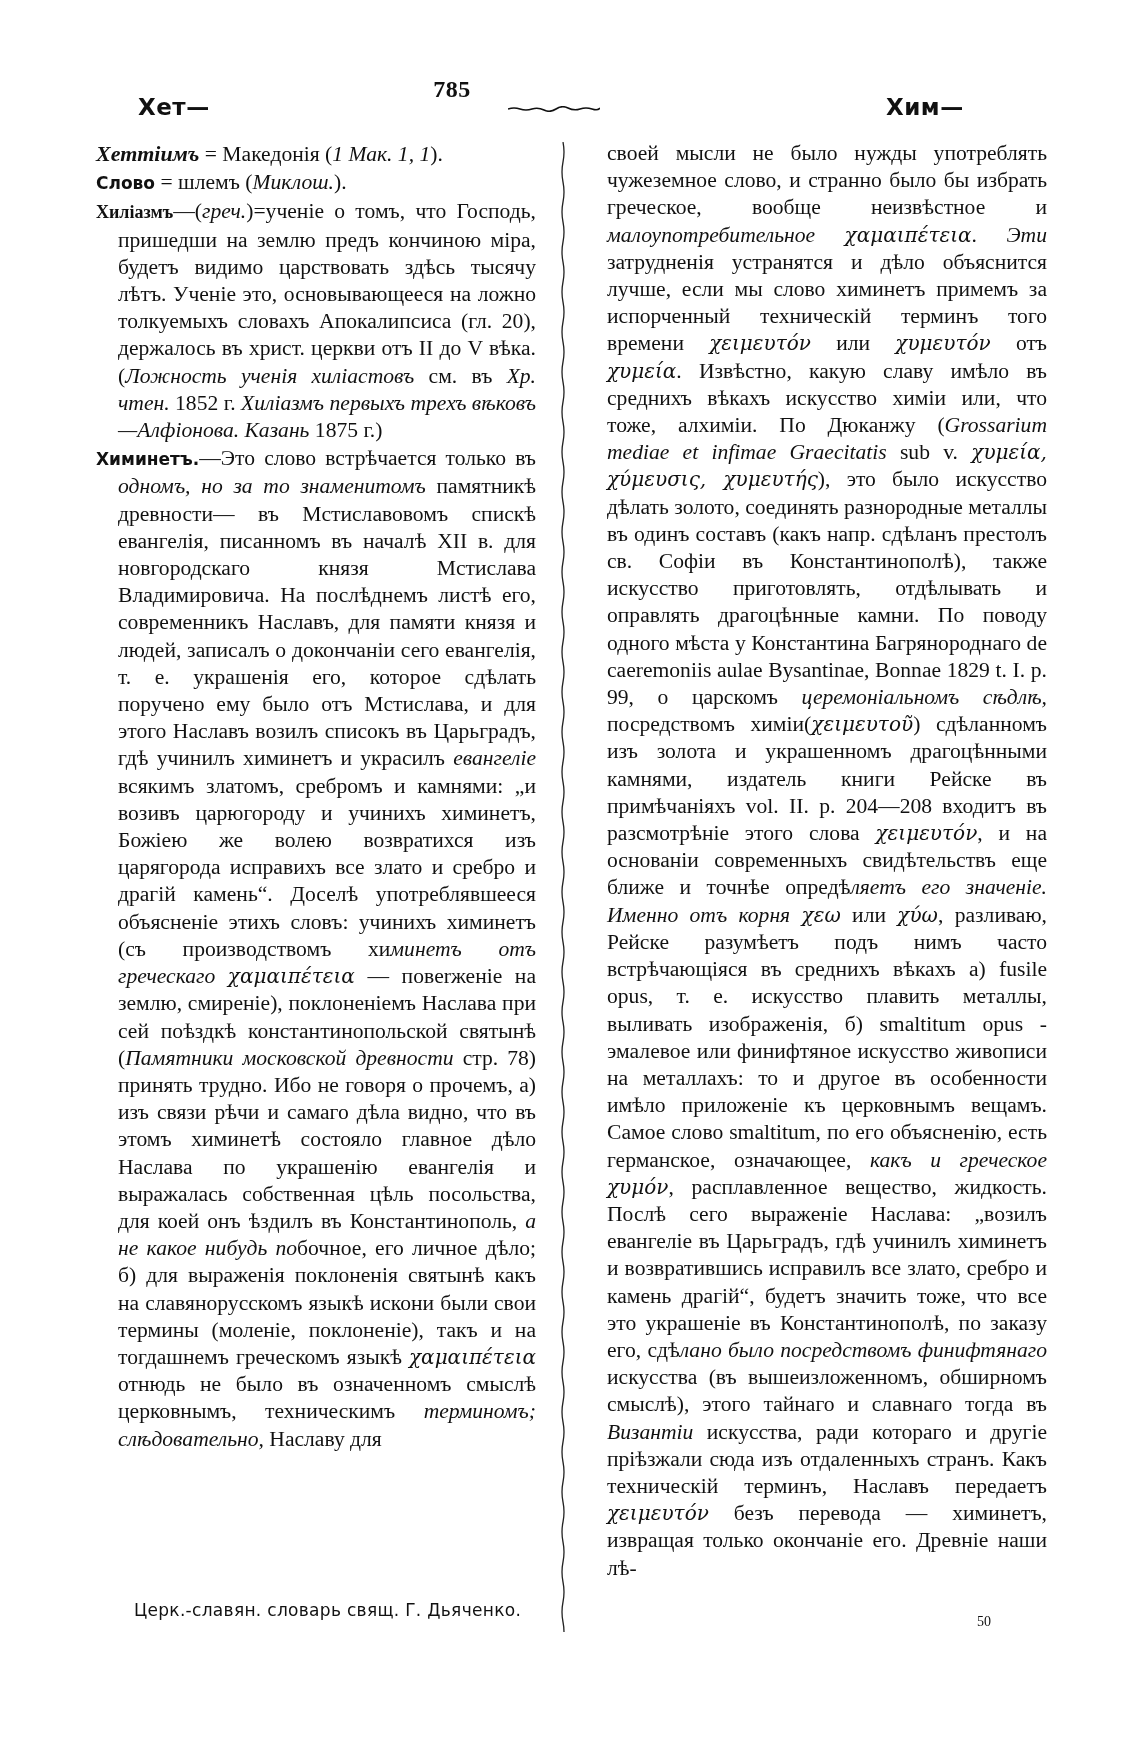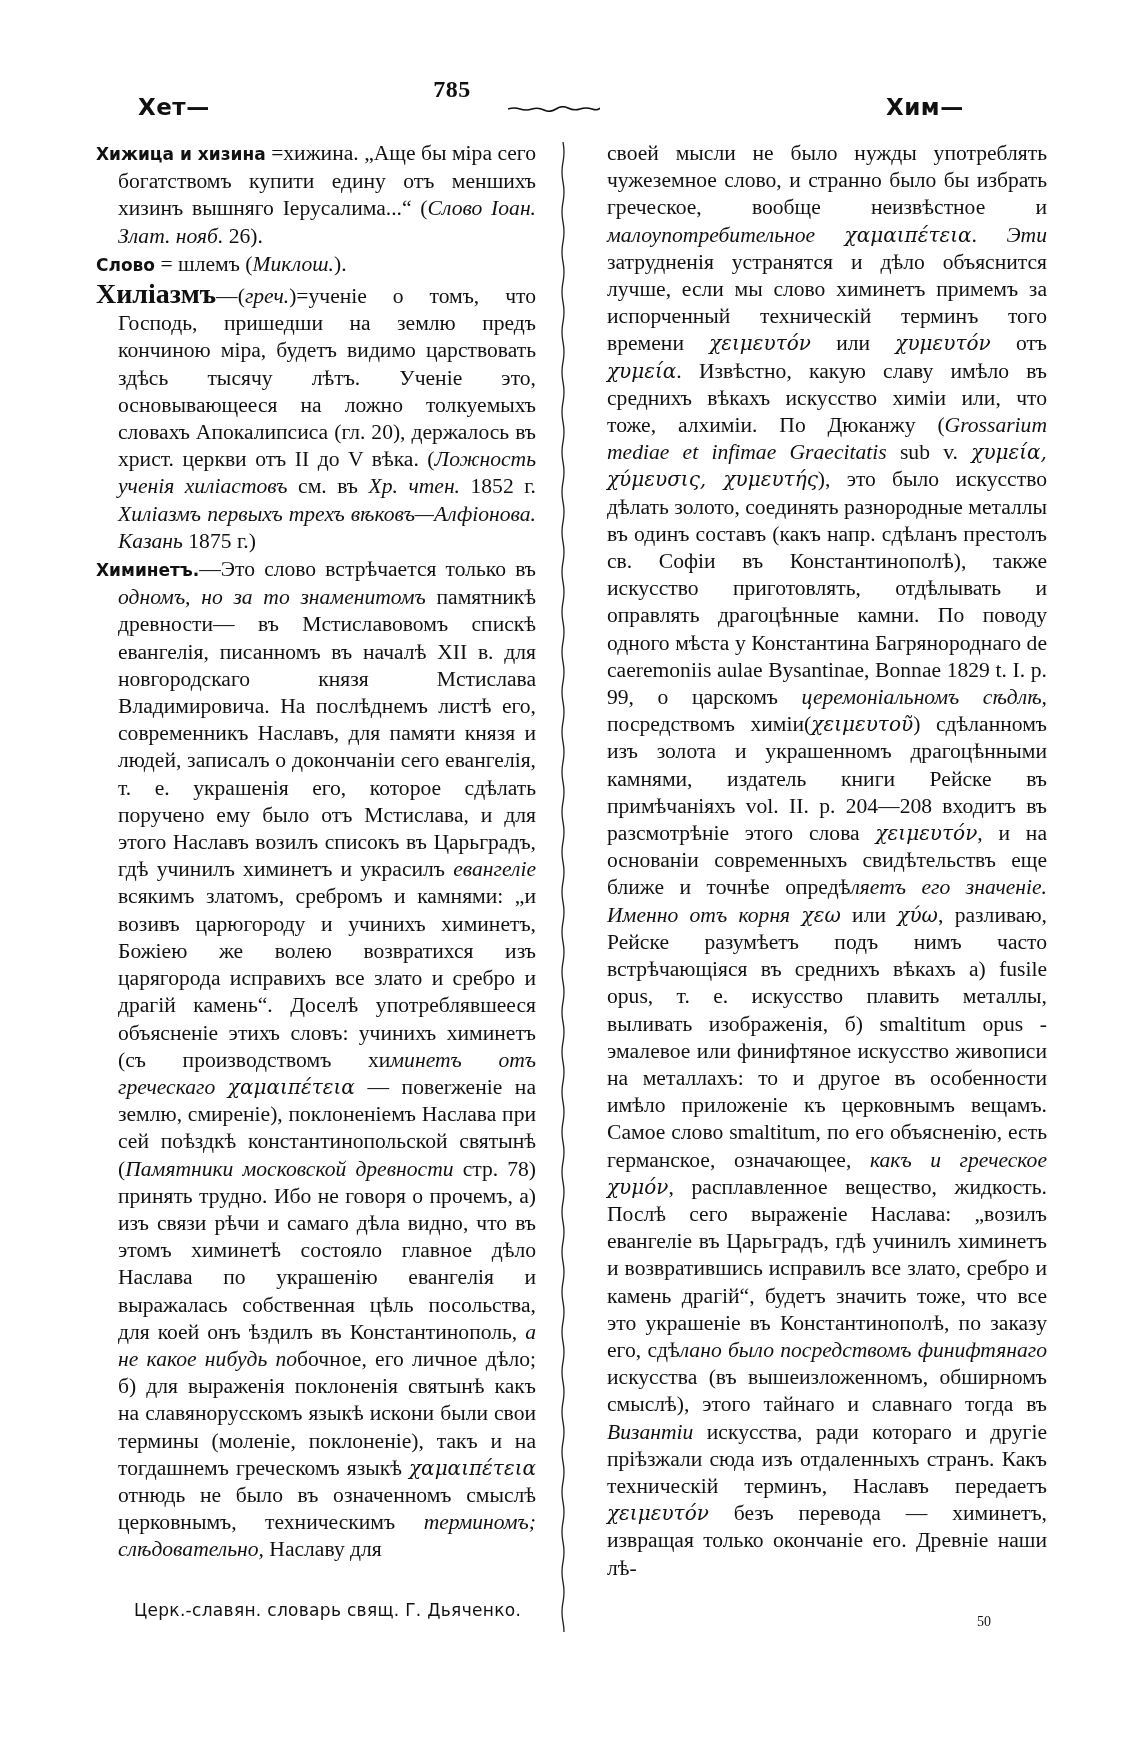--- a/index.html
+++ b/index.html
@@ -27,21 +27,21 @@
   }
   .column.left { left: 96px; }
   .column.right { left: 595px; margin-left: 12px; }
   .column-divider {
     position: absolute; left: 556px; top: 142px; width: 14px; height: 1490px;
   }
   .entry { margin: 0 0 1px 0; text-indent: -22px; padding-left: 22px; }
   .continuation { margin: 0; text-indent: 0; }
   .headword { font-family: "DejaVu Sans", sans-serif; font-weight: bold; font-size: 17px; }
   .headword.big { font-family: "Liberation Serif", serif; font-size: 22px; font-style: italic; }
-  .headword.serif { font-family: "Liberation Serif", serif; font-size: 28px; }
+  .headword.serif { font-family: "Liberation Serif", serif; font-size: 18px; }
   i, .it { font-style: italic; }
   .greek { font-style: italic; font-family: "DejaVu Serif", serif; font-size: 20px; }
   .footer-credit {
     position: absolute; top: 1600px; left: 134px; font-size: 19.5px; letter-spacing: 0.3px;
     font-family: "DejaVu Sans", sans-serif; font-size: 17px;
   }
   .signature {
     position: absolute; top: 1614px; left: 977px; font-size: 14px;
   }
 </style>
@@ -50,21 +50,21 @@
 
 <div class="page-number">785</div>
 <svg class="page-rule" viewBox="0 0 92 6" preserveAspectRatio="none">
   <path d="M0 3 Q6 1 12 3 T24 3 T36 4 T48 3 T60 2 T72 3 T84 3 T92 2" stroke="#111" stroke-width="1.6" fill="none"></path>
 </svg>
 
 <div class="running-head left">Хет—</div>
 <div class="running-head right">Хим—</div>
 
 <div class="column left" id="left-col">
-    <p class="entry"><span class="headword">Хижица и хизина</span><span> =хижина. „Аще бы міра сего богатствомъ купити едину отъ меншихъ хизинъ вышняго Іерусалима...“ (</span><span class="it">Слово Іоан. Злат. нояб.</span><span> 26).</span></p>
+    <p class="entry"><span class="headword big">Хеттіимъ</span><span> = Македонія (</span><span class="it">1 Мак. 1, 1</span><span>).</span></p>
     <p class="entry"><span class="headword">Слово</span><span> = шлемъ (</span><span class="it">Миклош.</span><span>).</span></p>
     <p class="entry"><span class="headword serif">Хиліазмъ</span><span>—(</span><span class="it">греч.</span><span>)=ученіе о томъ, что Господь, пришедши на землю предъ кончиною міра, будетъ видимо царствовать здѣсь тысячу лѣтъ. Ученіе это, основывающееся на ложно толкуемыхъ словахъ Апокалипсиса (гл. 20), держалось въ христ. церкви отъ II до V вѣка. (</span><span class="it">Ложность ученія хиліастовъ</span><span> см. въ </span><span class="it">Хр. чтен.</span><span> 1852 г. </span><span class="it">Хиліазмъ первыхъ трехъ вѣковъ—Алфіонова. Казань</span><span> 1875 г.)</span></p>
     <p class="entry"><span class="headword">Химинетъ.</span><span>—Это слово встрѣчается только въ </span><span class="it">одномъ, но за то знаменитомъ</span><span> памятникѣ древности— въ Мстиславовомъ спискѣ евангелія, писанномъ въ началѣ XII в. для новгородскаго князя Мстислава Владимировича. На послѣднемъ листѣ его, современникъ Наславъ, для памяти князя и людей, записалъ о докончаніи сего евангелія, т. е. украшенія его, которое сдѣлать поручено ему было отъ Мстислава, и для этого Наславъ возилъ списокъ въ Царьградъ, гдѣ учинилъ химинетъ и украсилъ </span><span class="it">евангеліе</span><span> всякимъ златомъ, сребромъ и камнями: „и возивъ царюгороду и учинихъ химинетъ, Божіею же волею возвратихся изъ царягорода исправихъ все злато и сребро и драгій камень“. Доселѣ употреблявшееся объясненіе этихъ словъ: учинихъ химинетъ (съ производствомъ хи</span><span class="it">минетъ отъ греческаго </span><span class="greek">χαμαιπέτεια</span><span> — повerженіе на землю, смиреніе), поклоненіемъ Наслава при сей поѣздкѣ константинопольской святынѣ (</span><span class="it">Памятники московской древности</span><span> стр. 78) принять трудно. Ибо не говоря о прочемъ, а) изъ связи рѣчи и самаго дѣла видно, что въ этомъ химинетѣ состояло главное дѣло Наслава по украшенію евангелія и выражалась собственная цѣль посольства, для коей онъ ѣздилъ въ Константинополь, </span><span class="it">а не какое нибудь по</span><span>бочное, его личное дѣло; б) для выраженія поклоненія святынѣ какъ на славянорусскомъ языкѣ искони были свои термины (моленіе, поклоненіе), такъ и на тогдашнемъ греческомъ языкѣ </span><span class="greek">χαμαιπέτεια</span><span> отнюдь не было въ означенномъ смыслѣ церковнымъ, техническимъ </span><span class="it">терминомъ; слѣдовательно,</span><span> Наславу для</span></p>
   </div>
 
 <svg class="column-divider" viewBox="0 0 14 1490" preserveAspectRatio="none">
   <path id="divider-path" d="M7 0 Q9 10 7 20 Q5 30 7 40 Q9 50 7 60 Q5 70 7 80 Q9 90 7 100 Q5 110 7 120 Q9 130 7 140 Q5 150 7 160 Q9 170 7 180 Q5 190 7 200 Q9 210 7 220 Q5 230 7 240 Q9 250 7 260 Q5 270 7 280 Q9 290 7 300 Q5 310 7 320 Q9 330 7 340 Q5 350 7 360 Q9 370 7 380 Q5 390 7 400 Q9 410 7 420 Q5 430 7 440 Q9 450 7 460 Q5 470 7 480 Q9 490 7 500 Q5 510 7 520 Q9 530 7 540 Q5 550 7 560 Q9 570 7 580 Q5 590 7 600 Q9 610 7 620 Q5 630 7 640 Q9 650 7 660 Q5 670 7 680 Q9 690 7 700 Q5 710 7 720 Q9 730 7 740 Q5 750 7 760 Q9 770 7 780 Q5 790 7 800 Q9 810 7 820 Q5 830 7 840 Q9 850 7 860 Q5 870 7 880 Q9 890 7 900 Q5 910 7 920 Q9 930 7 940 Q5 950 7 960 Q9 970 7 980 Q5 990 7 1000 Q9 1010 7 1020 Q5 1030 7 1040 Q9 1050 7 1060 Q5 1070 7 1080 Q9 1090 7 1100 Q5 1110 7 1120 Q9 1130 7 1140 Q5 1150 7 1160 Q9 1170 7 1180 Q5 1190 7 1200 Q9 1210 7 1220 Q5 1230 7 1240 Q9 1250 7 1260 Q5 1270 7 1280 Q9 1290 7 1300 Q5 1310 7 1320 Q9 1330 7 1340 Q5 1350 7 1360 Q9 1370 7 1380 Q5 1390 7 1400 Q9 1410 7 1420 Q5 1430 7 1440 Q9 1450 7 1460 Q5 1470 7 1480 Q9 1490 7 1500" stroke="#222" stroke-width="1.3" fill="none"></path>
 </svg>
 
 <div class="column right" id="right-col">

